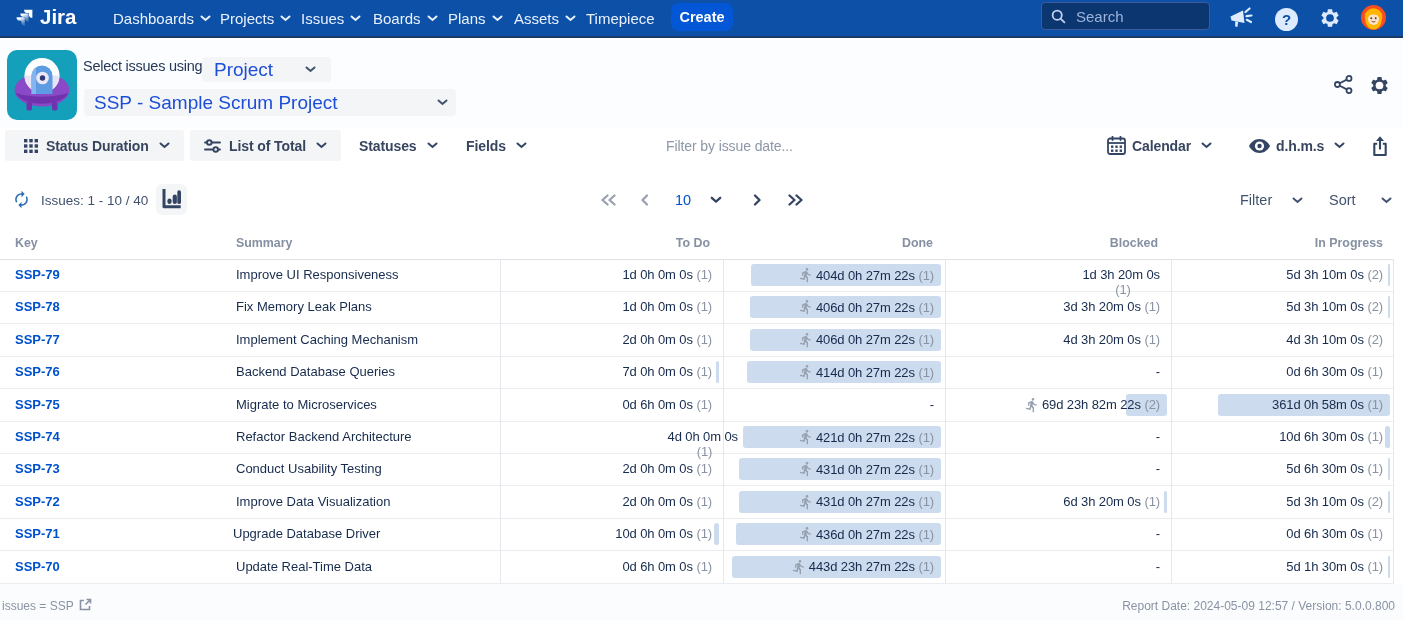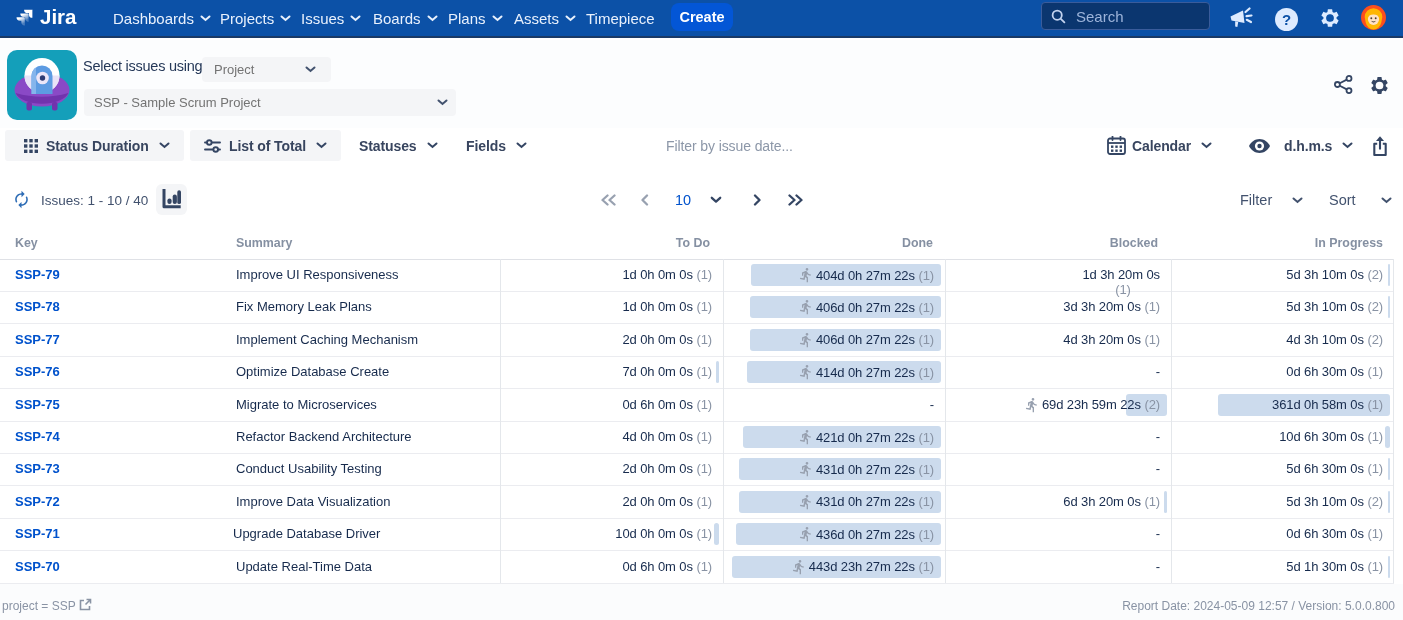--- a/index.html
+++ b/index.html
@@ -11,21 +11,21 @@
   #nav { position:absolute; left:0; top:0; width:1403px; height:38px; background:#0c51a7; border-bottom:2px solid #1b3a66; }
   #nav .menu { position:absolute; top:0; height:36px; display:flex; align-items:center; color:#e9f1fd; font-size:15px; }
   .chev { display:inline-block; margin-left:6px; }
   #logo { position:absolute; left:14px; top:5px; display:flex; align-items:center; color:#fff; }
   #createBtn { position:absolute; left:671px; top:3px; width:62px; height:28px; background:#0356d6; color:#fff; font-size:14.5px; font-weight:bold; border-radius:8px; text-align:center; line-height:28px; }
   #searchBox { position:absolute; left:1041px; top:2px; width:169px; height:28px; background:#0b366f; border:1px solid #3a5c9b; border-radius:4px; display:flex; align-items:center; }
   #searchBox span { color:#9db4da; font-size:15px; margin-left:10px; }
 
   
   #sec2 { position:absolute; left:0; top:40px; width:1403px; height:88px; background:#fcfdfe; }
-  .ddl { position:absolute; background:#f4f5f7; border-radius:4px; display:flex; align-items:center; color:#737373; font-size:13px; }
+  .ddl { position:absolute; background:#f4f5f7; border-radius:4px; display:flex; align-items:center; color:#1d4ed8; font-size:19px; }
   #selLabel { position:absolute; left:83px; top:18px; font-size:14.5px; letter-spacing:-0.25px; color:#253858; }
   
   .tbtn { position:absolute; top:130px; height:31px; background:#f4f5f7; border-radius:3px; display:flex; align-items:center; color:#38455f; font-size:14px; font-weight:bold; letter-spacing:-0.1px; }
   .tlink { position:absolute; top:130px; height:31px; display:flex; align-items:center; color:#38455f; font-size:14px; font-weight:bold; letter-spacing:-0.1px; }
 
   
   .pgel { position:absolute; top:186px; height:28px; display:flex; align-items:center; color:#42526E; font-size:14px; }
   .hrow { position:absolute; height:31px; color:#8590a2; font-size:12.4px; font-weight:bold; line-height:31px; }
   .vline { position:absolute; top:259px; width:1px; height:324px; background:#e4e7eb; }
   .hline { position:absolute; left:0; width:1394px; height:1px; background:#ebecf0; }
@@ -209,21 +209,21 @@
     <svg style="margin-left:10px;" width="11" height="7" viewBox="0 0 11 7">
         <path d="M1.5 1.5 L5.5 5 L9.5 1.5" stroke="#344563" stroke-width="2" fill="none" stroke-linecap="round"></path>
       </svg>
   </div>
   <div class="tlink" style="left:1249px;">
     <svg width="21" height="14" viewBox="0 0 21 14">
         <path d="M10.5 0 C15 0 19 2.8 21 7 C19 11.2 15 14 10.5 14 C6 14 2 11.2 0 7 C2 2.8 6 0 10.5 0 Z" fill="#344563"></path>
         <circle cx="10.5" cy="7" r="4.6" fill="#fff"></circle>
         <circle cx="10.5" cy="7" r="2.2" fill="#344563"></circle>
       </svg>
-    <span style="margin-left:14px;">d.h.m.s</span>
+    <span style="margin-left:6px;">d.h.m.s</span>
     <svg style="margin-left:10px;" width="11" height="7" viewBox="0 0 11 7">
         <path d="M1.5 1.5 L5.5 5 L9.5 1.5" stroke="#344563" stroke-width="2" fill="none" stroke-linecap="round"></path>
       </svg>
   </div>
   <svg class="abs" style="left:1372px;top:136px;" width="16" height="21" viewBox="0 0 16 21">
     <path d="M5.2 7.7 L2.3 7.7 L2.3 19 L13.7 19 L13.7 7.7 L10.8 7.7" stroke="#344563" stroke-width="2.1" fill="none" stroke-linejoin="round"></path>
     <path d="M8 3.5 L8 13.5" stroke="#344563" stroke-width="2.1"></path>
     <path d="M8 0.2 L12 5 L4 5 Z" fill="#344563"></path>
   </svg>
 
@@ -355,21 +355,21 @@
       </div>
       <div class="crow" style="right:243px;top:331.8px;">
         <span class="dur">4d 3h 20m 0s</span>
         <span class="cnt">&nbsp;(1)</span>
       </div>
       <div class="crow" style="right:20px;top:331.8px;">
         <span class="dur">4d 3h 10m 0s</span>
         <span class="cnt">&nbsp;(2)</span>
       </div>
       <div class="cellL key" style="left:15px;top:364.2px;">SSP-76</div>
-      <div class="cellL sum" style="left:236px;top:364.2px;">Optimize Database Create</div>
+      <div class="cellL sum" style="left:236px;top:364.2px;">Backend Database Queries</div>
       <div class="bar" style="right:684px;width:3px;top:361.2px;"></div>
       <div class="crow" style="right:691px;top:364.2px;">
         <span class="dur">7d 0h 0m 0s</span>
         <span class="cnt">&nbsp;(1)</span>
       </div>
       <div class="bar" style="right:462px;width:194px;top:361.2px;"></div>
       <div class="crow" style="right:469px;top:364.2px;">
         <svg width="16" height="16" viewBox="0 0 24 24" style="margin-right:2px;">
           <path fill="#97A0AF" d="M13.49 5.48c1.1 0 2-.9 2-2s-.9-2-2-2-2 .9-2 2 .9 2 2 2zm-3.6 13.9l1-4.4 2.1 2v6h2v-7.5l-2.1-2 .6-3c1.3 1.5 3.3 2.5 5.5 2.5v-2c-1.9 0-3.5-1-4.3-2.4l-1-1.6c-.4-.6-1-1-1.7-1-.3 0-.5.1-.8.1l-5.2 2.2v4.7h2v-3.4l1.8-.7-1.6 8.1-4.9-1-.4 2 7 1.4z"></path>
         </svg>
@@ -386,31 +386,31 @@
       <div class="crow" style="right:691px;top:396.6px;">
         <span class="dur">0d 6h 0m 0s</span>
         <span class="cnt">&nbsp;(1)</span>
       </div>
       <div class="crow dur" style="right:469px;top:396.6px;">-</div>
       <div class="bar" style="right:236px;width:41px;top:393.6px;"></div>
       <div class="crow" style="right:243px;top:396.6px;">
         <svg width="16" height="16" viewBox="0 0 24 24" style="margin-right:2px;">
           <path fill="#97A0AF" d="M13.49 5.48c1.1 0 2-.9 2-2s-.9-2-2-2-2 .9-2 2 .9 2 2 2zm-3.6 13.9l1-4.4 2.1 2v6h2v-7.5l-2.1-2 .6-3c1.3 1.5 3.3 2.5 5.5 2.5v-2c-1.9 0-3.5-1-4.3-2.4l-1-1.6c-.4-.6-1-1-1.7-1-.3 0-.5.1-.8.1l-5.2 2.2v4.7h2v-3.4l1.8-.7-1.6 8.1-4.9-1-.4 2 7 1.4z"></path>
         </svg>
-        <span class="dur">69d 23h 59m 22s</span>
+        <span class="dur">69d 23h 82m 22s</span>
         <span class="cnt">&nbsp;(2)</span>
       </div>
       <div class="bar" style="right:13px;width:172px;top:393.6px;"></div>
       <div class="crow" style="right:20px;top:396.6px;">
         <span class="dur">361d 0h 58m 0s</span>
         <span class="cnt">&nbsp;(1)</span>
       </div>
       <div class="cellL key" style="left:15px;top:429.0px;">SSP-74</div>
       <div class="cellL sum" style="left:236px;top:429.0px;">Refactor Backend Architecture</div>
-      <div class="crow" style="right:691px;top:429.0px;">
+      <div class="crow" style="right:665px;top:429.0px;flex-direction:column;">
         <span class="dur">4d 0h 0m 0s</span>
         <span class="cnt">&nbsp;(1)</span>
       </div>
       <div class="bar" style="right:462px;width:198px;top:426.0px;"></div>
       <div class="crow" style="right:469px;top:429.0px;">
         <svg width="16" height="16" viewBox="0 0 24 24" style="margin-right:2px;">
           <path fill="#97A0AF" d="M13.49 5.48c1.1 0 2-.9 2-2s-.9-2-2-2-2 .9-2 2 .9 2 2 2zm-3.6 13.9l1-4.4 2.1 2v6h2v-7.5l-2.1-2 .6-3c1.3 1.5 3.3 2.5 5.5 2.5v-2c-1.9 0-3.5-1-4.3-2.4l-1-1.6c-.4-.6-1-1-1.7-1-.3 0-.5.1-.8.1l-5.2 2.2v4.7h2v-3.4l1.8-.7-1.6 8.1-4.9-1-.4 2 7 1.4z"></path>
         </svg>
         <span class="dur">421d 0h 27m 22s</span>
         <span class="cnt">&nbsp;(1)</span>
@@ -501,20 +501,20 @@
       </div>
       <div class="crow dur" style="right:243px;top:558.6px;">-</div>
       <div class="bar" style="right:13px;width:2px;top:555.6px;"></div>
       <div class="crow" style="right:20px;top:558.6px;">
         <span class="dur">5d 1h 30m 0s</span>
         <span class="cnt">&nbsp;(1)</span>
       </div>
     </div>
 
   <div id="footer">
-    <span class="abs" style="left:2px;top:15px;">project = SSP</span>
+    <span class="abs" style="left:2px;top:15px;">issues = SSP</span>
     <svg class="abs" style="left:79px;top:14px;" width="13" height="13" viewBox="0 0 13 13">
         <path d="M5 2.5 L1.5 2.5 L1.5 11.5 L10.5 11.5 L10.5 8" stroke="#8993A4" stroke-width="1.6" fill="none"></path>
         <path d="M7.5 1.5 L11.5 1.5 L11.5 5.5 M11.2 1.8 L6.5 6.5" stroke="#8993A4" stroke-width="1.6" fill="none"></path>
       </svg>
     <span class="abs" style="right:8px;top:15px;">Report Date: 2024-05-09 12:57 / Version: 5.0.0.800</span>
   </div>
 </div>
 
 </body></html>

